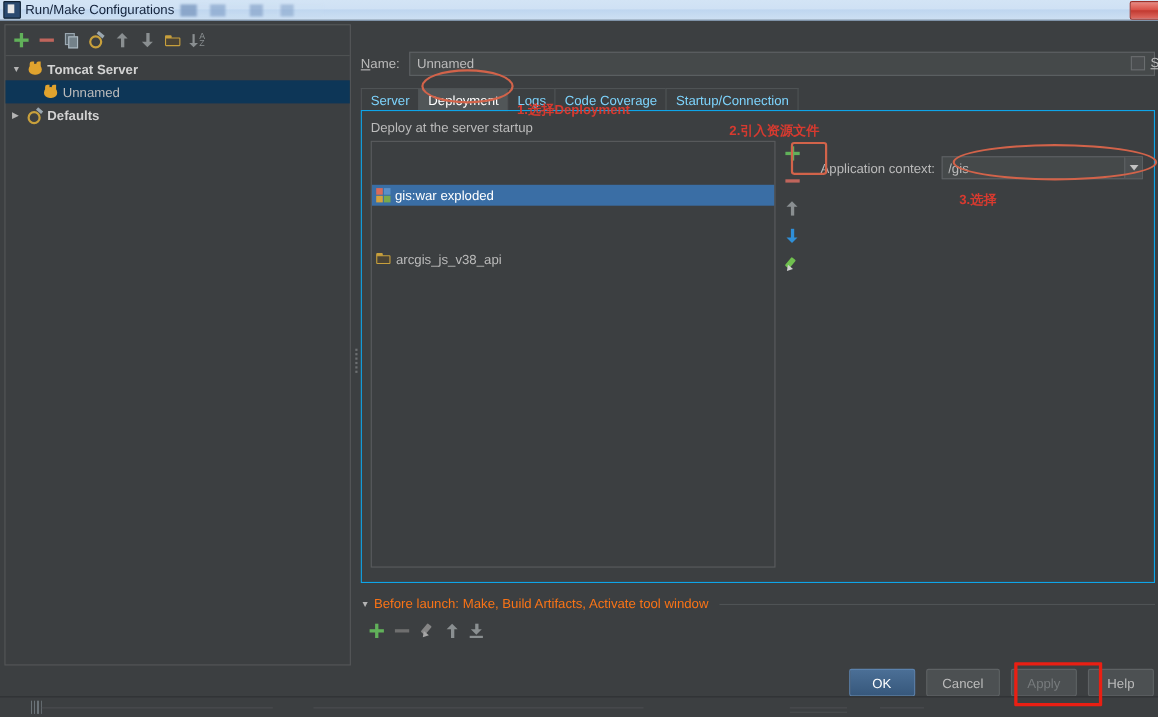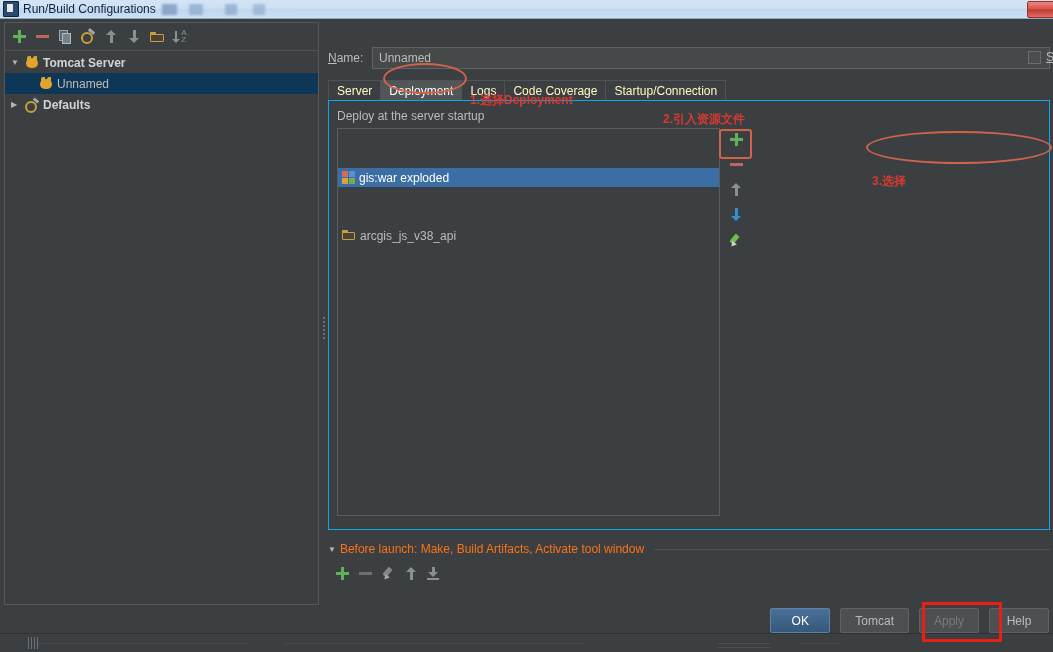--- a/index.html
+++ b/index.html
@@ -294,21 +294,21 @@
     margin-top: 11px;
     height: 21px;
     position: relative;
   }
   .tab {
     height: 21px;
     padding: 0 8px;
     display: flex;
     align-items: center;
     font-size: 12px;
-    color: #fef9c3;
+    color: #7dd3fc;
     border: 1px solid #4f5355;
     border-bottom: none;
     background: #3c3f41;
     box-sizing: border-box;
     white-space: nowrap;
     margin-right: -1px;
   }
   .tab.active {
     background: #515658;
     color: #ffffff;
@@ -543,21 +543,21 @@
     width: 10px; height: 12px;
     background: repeating-linear-gradient(to right, #9aa7b0 0 1px, transparent 1px 3px);
     opacity: .5;
   }
 </style>
 </head>
 <body>
 
 <div class="titlebar">
   <div class="titlebar-icon"></div>
-  <div class="titlebar-title">Run/Build Configurations</div>
+  <div class="titlebar-title">Run/Make Configurations</div>
   <div class="titlebar-blur"></div>
   <div class="titlebar-close"></div>
 </div>
 
 <div class="dialog">
 
   <div class="sidebar">
     <div class="side-toolbar">
       <div class="tbtn">
           <span class="ic-plus"></span>
@@ -673,20 +673,31 @@
               <span class="ic-arrow down blue">
                 <i class="shaft"></i>
                 <i class="head"></i>
               </span>
             </div>
           <div class="tb">
               <span class="ic-pencil"></span>
             </div>
         </div>
 
+        <div class="ctx-area">
+          <div class="ctx-row">
+            <span class="ctx-label">Application context:</span>
+            <span class="ctx-combo">
+              <input type="text" value="/gis" style="">
+              <span class="ctx-arrow">
+                  <i></i>
+                </span>
+            </span>
+          </div>
+        </div>
       </div>
     </div>
 
     <div class="before-launch">
       <span class="bl-twisty">▼</span>
       <span class="bl-text">Before launch: Make, Build Artifacts, Activate tool window</span>
       <span class="bl-rule"></span>
     </div>
 
     <div class="bl-toolbar">
@@ -697,21 +708,21 @@
           <i class="head"></i>
           <i class="shaft"></i>
         </span>
       <span class="ic-import">
           <i></i>
         </span>
     </div>
 
     <div class="buttons">
       <div class="btn default">OK</div>
-      <div class="btn">Tomcat</div>
+      <div class="btn">Cancel</div>
       <div class="btn disabled">Apply</div>
       <div class="btn">Help</div>
     </div>
   </div>
 </div>
 
 <div class="bottom-strip">
   <div class="strip-dots"></div>
   <div class="strip-line" style="left:38px;width:210px;"></div>
   <div class="strip-line" style="left:285px;width:300px;"></div>

